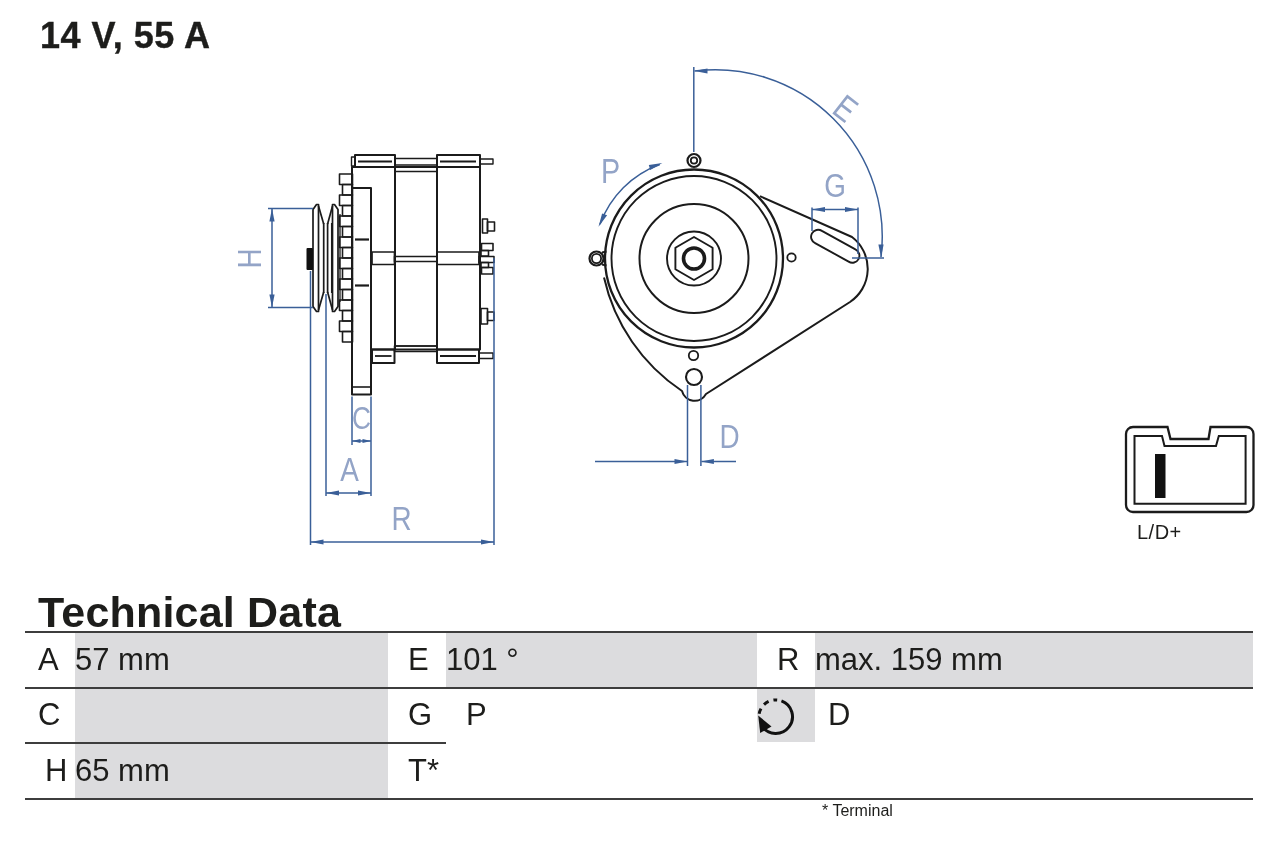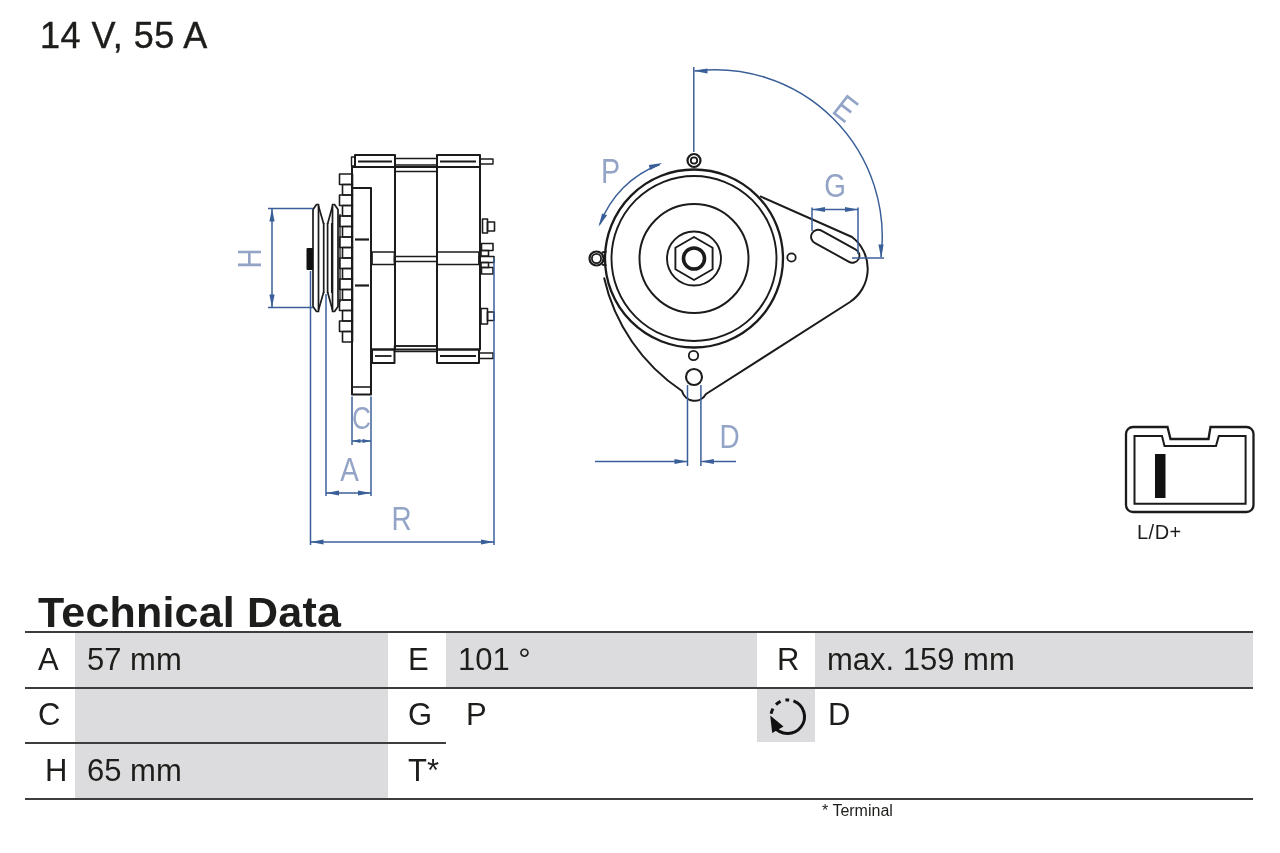--- a/index.html
+++ b/index.html
@@ -1,21 +1,21 @@
 <!DOCTYPE html>
 <html><head>
 <meta charset="utf-8">
 <style>
   html,body{margin:0;padding:0;}
   body{
     width:1280px;height:853px;position:relative;background:#ffffff;
     font-family:"Liberation Sans",sans-serif;color:#1b1b1b;overflow:hidden;
   }
   .page-title{
-    position:absolute;left:40px;top:15px;font-size:36px;font-weight:400;
+    position:absolute;left:40px;top:15px;font-size:36px;font-weight:700;
     letter-spacing:0.5px;color:#1d1d1b;-webkit-text-stroke:0.4px #1d1d1b;
   }
   .drawing{position:absolute;left:0;top:0;}
   .section-heading{
     position:absolute;left:38px;top:588px;font-size:43px;font-weight:700;color:#1d1d1b;
     letter-spacing:0.2px;
   }
   .tech-table{
     position:absolute;left:25px;top:631px;width:1228px;
     display:grid;
@@ -24,21 +24,21 @@
     border-bottom:2px solid #3d3d3d;
     font-size:31px;color:#1d1d1b;
   }
   .tech-table .cell{
     border-top:2px solid #3d3d3d;
     display:flex;align-items:center;box-sizing:border-box;
     white-space:nowrap;overflow:visible;
   }
   .cell.key{background:#ffffff;padding-left:13px;}
   .cell.key.g2,.cell.key.g3{padding-left:20px;}
-  .cell.val{background:#dcdcde;padding-left:12px;}
+  .cell.val{background:#dcdcde;}
   .rot-icon{display:block;}
   .footnote{
     position:absolute;left:822px;top:802px;font-size:16px;color:#1d1d1b;
   }
   .connector-label{
     position:absolute;left:1137px;top:521px;font-size:20px;color:#1d1d1b;
     letter-spacing:0.5px;
   }
   svg text.dimlabel{
     font-family:"Liberation Sans",sans-serif;

